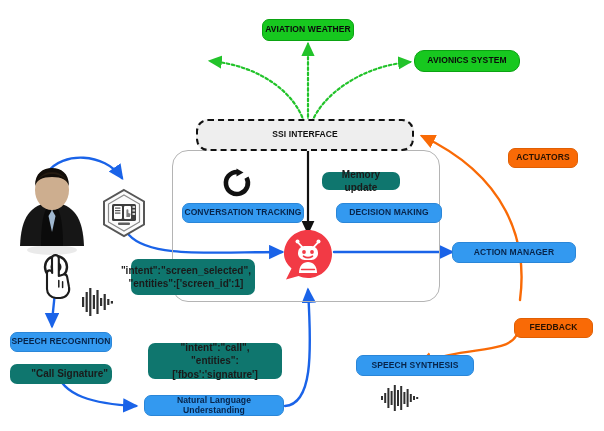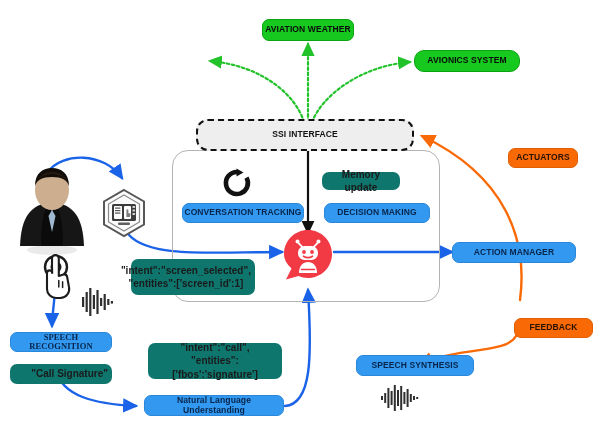--- a/index.html
+++ b/index.html
@@ -157,21 +157,21 @@
   </div>
 
   <div class="node node-dashed" style="left:196px; top:119px; width:218px; height:32px;">
     <span>SSI INTERFACE</span>
   </div>
 
   <div class="node node-blue" style="left:182px; top:203px; width:122px; height:20px;">
     <span>CONVERSATION TRACKING</span>
   </div>
 
-  <div class="node node-blue" style="left:324px; top:203px; width:106px; height:20px;">
+  <div class="node node-blue" style="left:336px; top:203px; width:106px; height:20px;">
     <span>DECISION MAKING</span>
   </div>
 
   <div class="chip" style="left:322px; top:172px; width:78px; height:18px;">
     <span>Memory update</span>
   </div>
 
   <div class="refresh-icon" style="left:222px; top:168px;">
     <svg width="30" height="30" viewBox="0 0 30 30">
       <path d="M15,4 A11,11 0 1 0 24.5,9.6" fill="none" stroke="#111" stroke-width="4.6" stroke-linecap="butt"></path>
@@ -188,21 +188,21 @@
   </div>
 
   <div class="node node-orange" style="left:514px; top:318px; width:79px; height:20px;align-items:center;">
     <span>FEEDBACK</span>
   </div>
 
   <div class="node node-blue" style="left:356px; top:355px; width:118px; height:21px;">
     <span>SPEECH SYNTHESIS</span>
   </div>
 
-  <div class="node node-blue" style="left:10px; top:332px; width:102px; height:20px;font-family:Liberation Serif, serif;">
+  <div class="node node-blue" style="left:10px; top:332px; width:102px; height:20px;">
     <span>SPEECH RECOGNITION</span>
   </div>
 
   <div class="node node-blue mixed" style="left:144px; top:395px; width:140px; height:21px; font-size:8.6px;">
     <span>Natural Language Understanding</span>
   </div>
 
   <div class="chip mixed" style="left:131px; top:259px; width:124px; height:36px;">
     <span>"intent":"screen_selected",
 "entities":['screen_id':1]</span>

